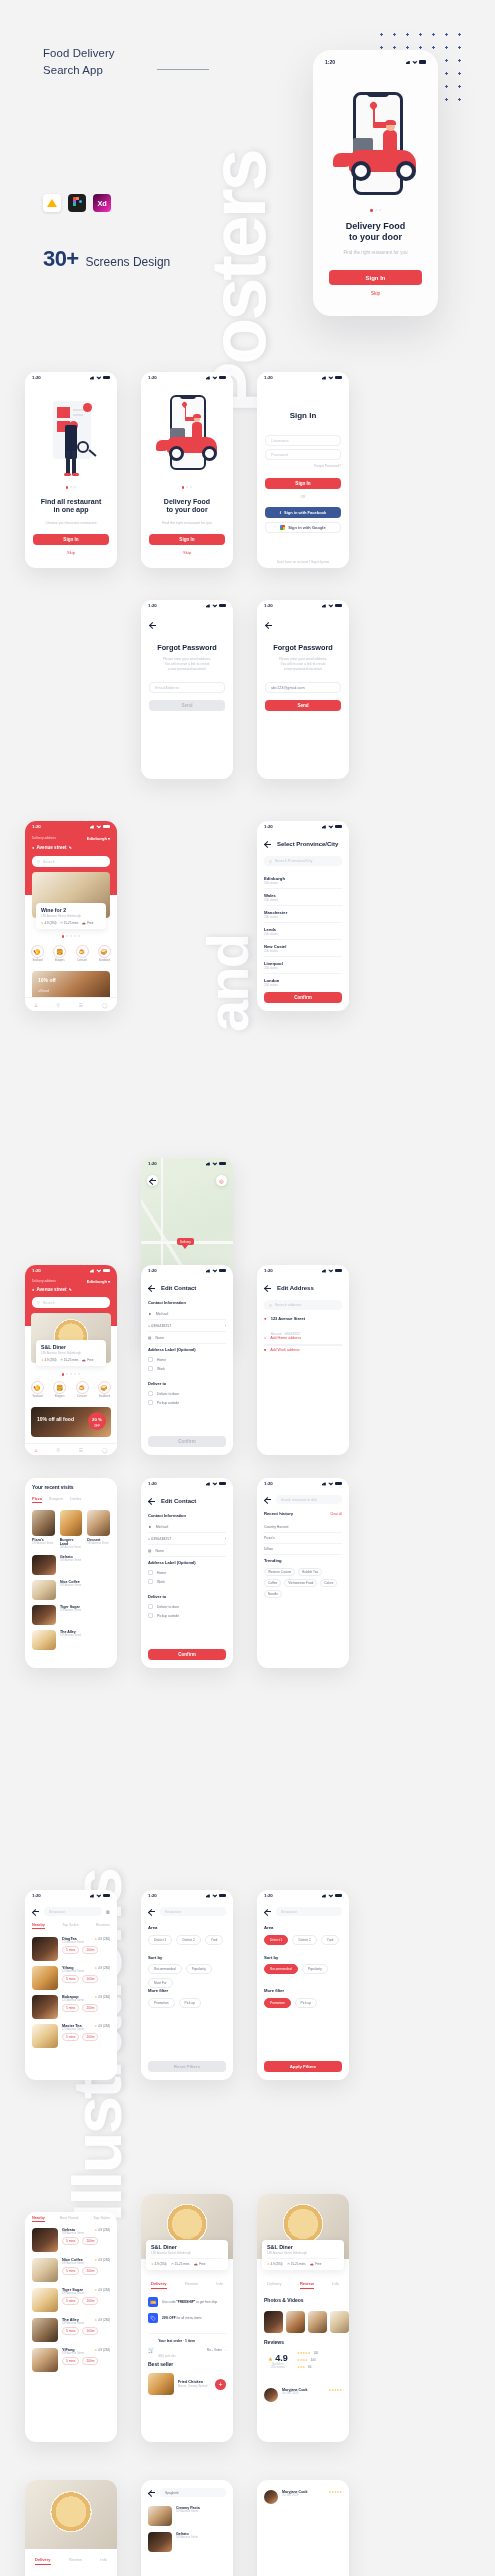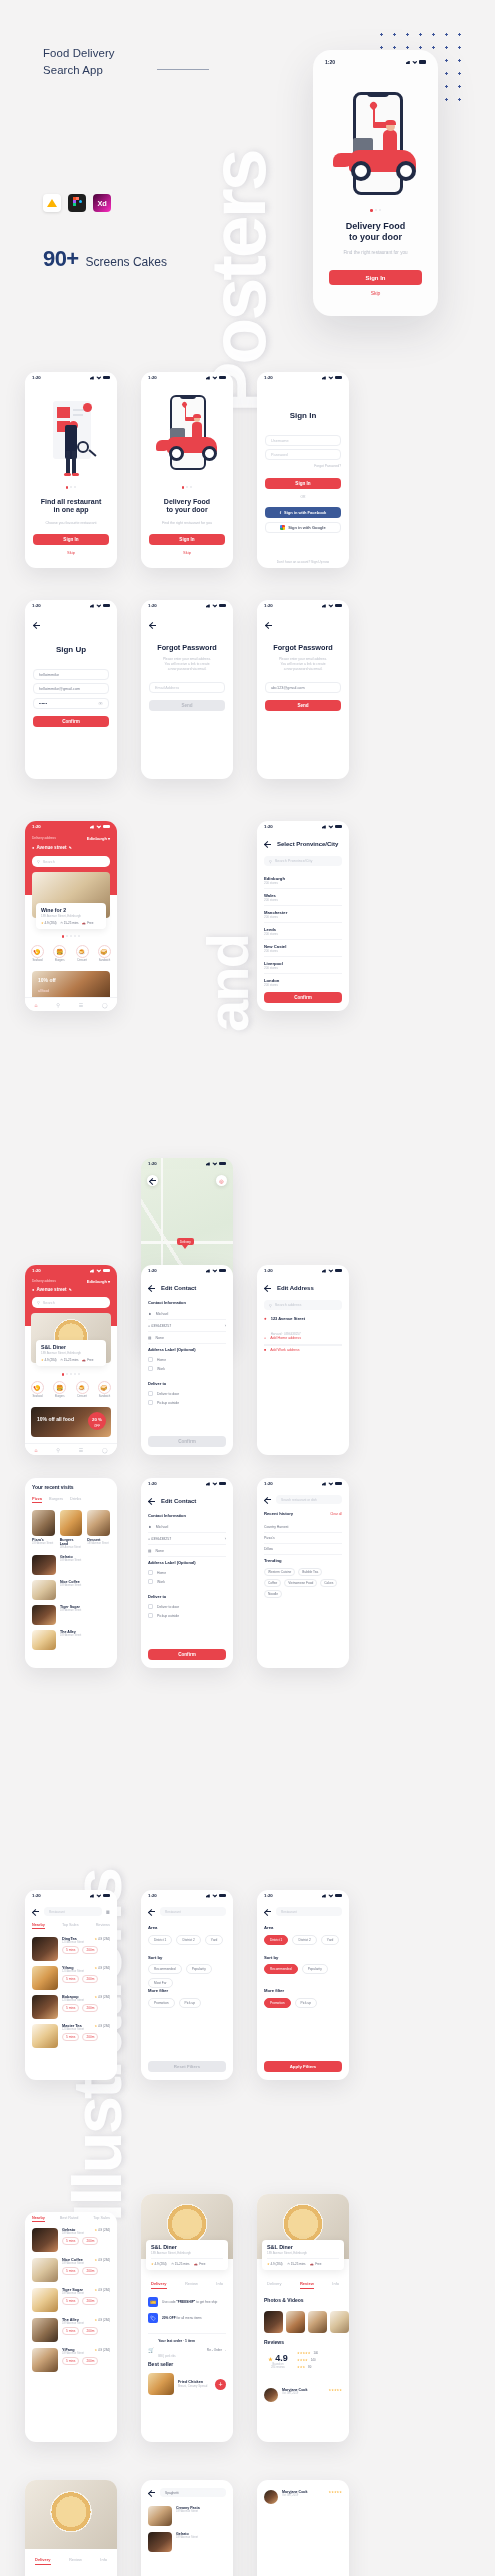--- a/index.html
+++ b/index.html
@@ -155,22 +155,22 @@
             <path d="M0 0h3v3H0z" fill="#f24e1e"></path>
           <path d="M0 3h3v3H0z" fill="#a259ff"></path>
             <path d="M0 6h3v3H0z" fill="#0acf83"></path>
           <circle cx="7.5" cy="4.5" r="1.5" fill="#1abcfe"></circle>
         </svg>
       </div>
       <div class="tool xd">Xd</div>
     </div>
 
     <div class="hero-screens">
-      <span class="num">90+</span>
-      <span class="lbl">Screens Cakes</span>
+      <span class="num">30+</span>
+      <span class="lbl">Screens Design</span>
     </div>
 
     <div class="hero-phone">
       <div class="statusbar" style="height:12px;font-size:5px;padding:0 6px;">
         <span>1:20</span>
         <span class="sb-right">
           <i class="sb-bars"></i>
           <i class="sb-wifi"></i>
           <i class="sb-batt"></i>
         </span>
@@ -317,41 +317,20 @@
         <span>Sign in with Facebook</span>
       </div>
       <div class="btn-g" style="position:absolute;left:8px;right:8px;top:139px;height:11px;font-size:4px;">
         <span style="width:5px;height:5px;background:conic-gradient(#ea4335 0 25%,#fbbc05 25% 50%,#34a853 50% 75%,#4285f4 75%);border-radius:1px;display:inline-block;"></span>
         <span>Sign in with Google</span>
       </div>
       <div style="position:absolute;left:0;right:0;top:177px;text-align:center;font-size:3.2px;color:#b8bcc6;">Don't have an account? Sign Up now</div>
     </div>
   </div>
 
-  <div class="phone" style="left:25px;top:600px;width:92px;height:179px;">
-    <div class="statusbar">
-      <span>1:20</span>
-      <span class="sb-right">
-          <i class="sb-bars"></i>
-          <i class="sb-wifi"></i>
-          <i class="sb-batt"></i>
-        </span>
-    </div>
-    <div class="screen">
-      <span class="back-arrow" style="position:absolute;left:8px;top:10px;"></span>
-      <div class="ttl" style="position:absolute;left:0;right:0;top:34px;text-align:center;font-size:8px;">Sign Up</div>
-      <div class="field" style="position:absolute;left:8px;right:8px;top:58px;height:11px;color:#7a8091;">helloimmike</div>
-      <div class="field" style="position:absolute;left:8px;right:8px;top:72px;height:11px;color:#7a8091;">helloimmike@gmail.com</div>
-      <div class="field" style="position:absolute;left:8px;right:8px;top:87px;height:11px;color:#16213e;justify-content:space-between;">
-        <span>••••••</span>
-        <span style="font-size:4px;color:#b8bcc6;">👁</span>
-      </div>
-      <div class="btn-red" style="position:absolute;left:8px;right:8px;top:105px;height:11px;font-size:4.6px;">Confirm</div>
-    </div>
-  </div>
 
   <div class="phone" style="left:141px;top:600px;width:92px;height:179px;">
     <div class="statusbar">
       <span>1:20</span>
       <span class="sb-right">
           <i class="sb-bars"></i>
           <i class="sb-wifi"></i>
           <i class="sb-batt"></i>
         </span>
     </div>

